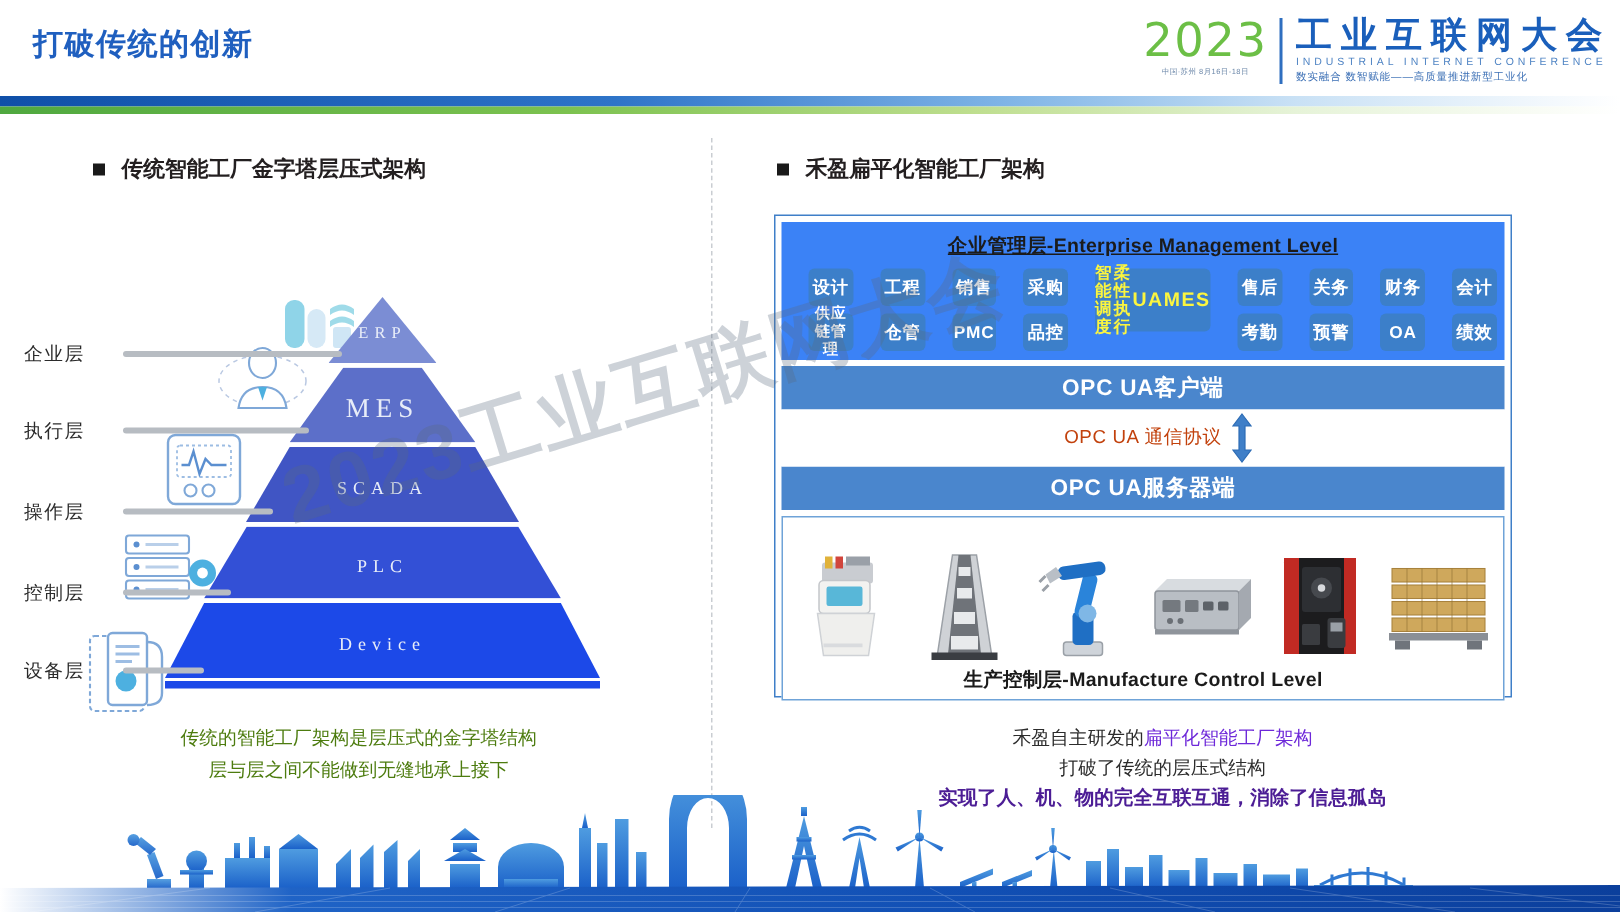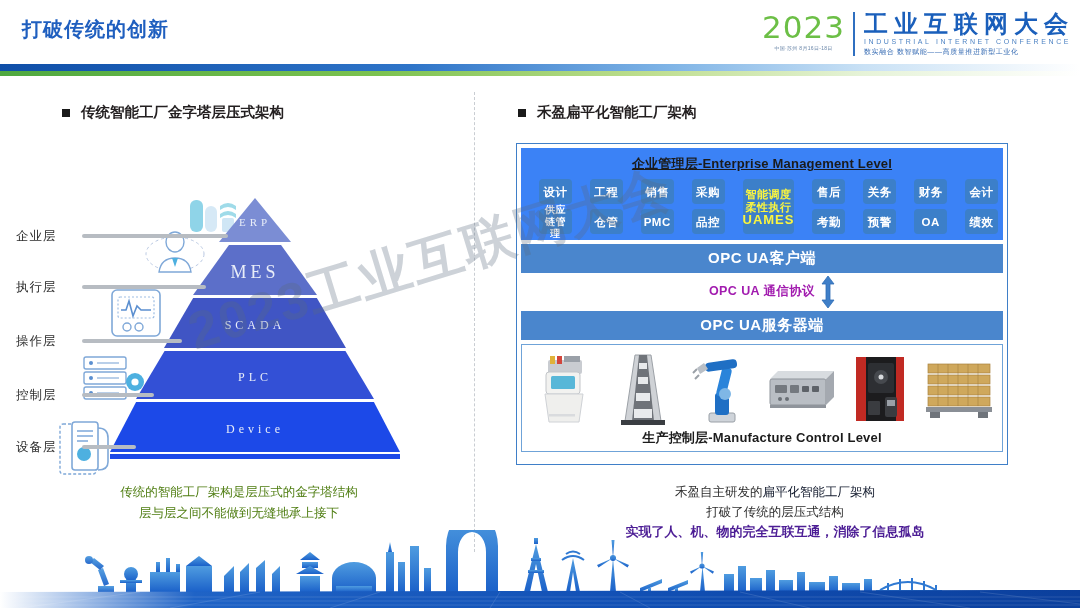--- a/index.html
+++ b/index.html
@@ -122,53 +122,53 @@
   .eml-grid { display: flex; gap: 5px; align-items: stretch; }
   .eml-col { display: flex; flex-direction: column; gap: 5px; flex: 1; }
   .eml-cell {
     background: #3c7fc9; color: #ffffff; font-size: 11.5px; font-weight: bold;
     height: 25px; border-radius: 4px;
     display: flex; align-items: center; justify-content: center; text-align: center;
     line-height: 12px; letter-spacing: 0.5px; margin-left: 13px;
   }
   .eml-cell.two-line { font-size: 10px; padding: 0 2px; }
   .eml-cell.highlight {
-    height: 55px; flex-direction: column; gap: 1px; justify-content: center;
+    height: 42px; flex-direction: row; gap: 1px; justify-content: center;
     color: #fbf53f; font-size: 11px;
   }
   .eml-cell.highlight .ua { font-size: 13px; letter-spacing: 1px; }
 
   .opc-bar {
     background: #4a86cd; color: #ffffff; font-weight: bold; font-size: 15px;
     text-align: center; padding: 5px 0; letter-spacing: 0.5px;
   }
   .opc-mid { position: relative; height: 38px; background: #ffffff; }
   .opc-mid-label {
     position: absolute; left: 0; right: 0; top: 10px; text-align: center;
-    font-size: 12.5px; font-weight: bold; color: #a21caf; letter-spacing: 0.4px;
+    font-size: 12.5px; font-weight: normal; color: #c2410c; letter-spacing: 0.4px;
   }
   .opc-arrow { position: absolute; left: 50%; margin-left: 58px; top: 2px; }
 
   .mcl-block {
     border: 1px solid #6fa3d8; background: #ffffff; margin-top: 4px;
-    padding: 5px 6px 4px 6px;
+    padding: 20px 6px 4px 6px;
   }
   .mcl-row { display: flex; align-items: flex-end; justify-content: space-between; height: 76px; }
   .mcl-item { width: 72px; height: 74px; display: flex; align-items: center; justify-content: center; }
   .mcl-title {
     text-align: center; font-size: 13px; font-weight: bold; color: #1b1b1b;
     padding-top: 3px; letter-spacing: 0.2px;
   }
 
   
   .right-caption {
     position: absolute; left: 540px; top: 482px; width: 470px;
     text-align: center; font-size: 12.5px; line-height: 20px; color: #2c2c2c;
   }
-  .right-caption .blue { color: #0f172a; }
+  .right-caption .blue { color: #6d28d9; }
   .right-caption .l3 { color: #4c1d95; font-weight: bold; font-size: 13px; }
 
   
   .watermark {
     position: absolute; left: 180px; top: 300px;
     font-size: 52px; font-weight: bold; color: rgba(90,105,125,0.30);
     transform: rotate(-17deg); transform-origin: left top;
     white-space: nowrap; pointer-events: none; letter-spacing: 2px;
     font-family: "Liberation Sans", sans-serif;
   }

